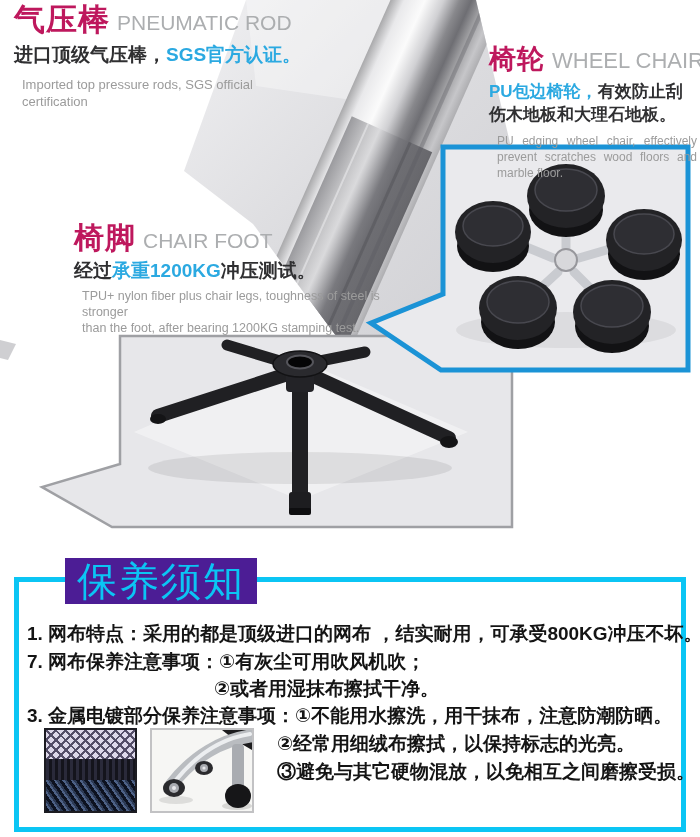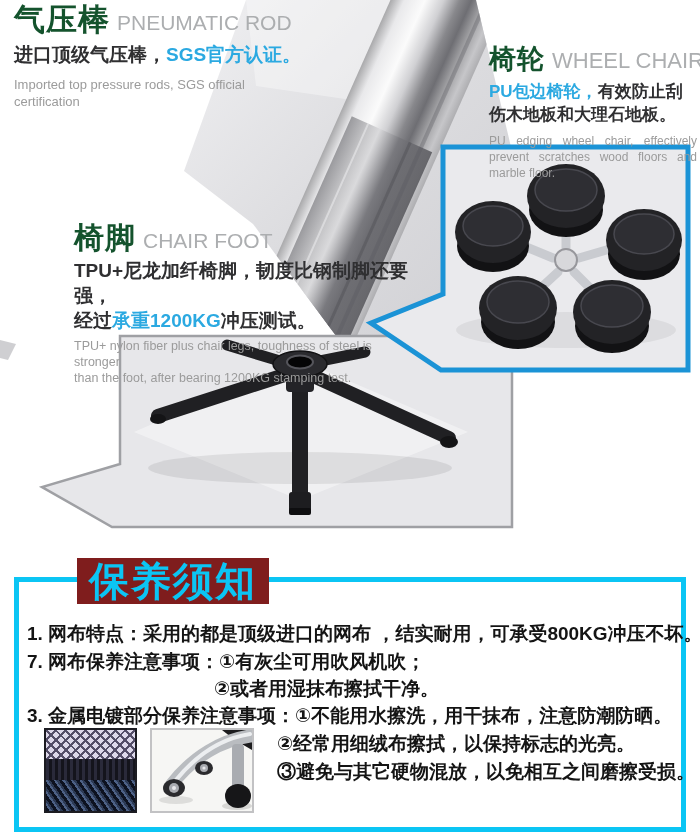--- a/index.html
+++ b/index.html
@@ -1,47 +1,47 @@
 <!DOCTYPE html>
 <html><head>
 <meta charset="utf-8">
 <style>
   html,body{margin:0;padding:0;background:#fff;}
   #stage{position:relative;width:700px;height:837px;background:#ffffff;overflow:hidden;
          font-family:"Liberation Sans","DejaVu Sans",sans-serif;}
   .abs{position:absolute;}
   
   .feat-title{display:flex;align-items:baseline;gap:7px;white-space:nowrap;}
-  .cn-title{color:#14532d;font-weight:600;letter-spacing:1px;}
+  .cn-title{color:#be185d;font-weight:600;letter-spacing:1px;}
   .en-title{color:#acaeb0;font-weight:400;letter-spacing:0px;}
   .desc{color:#2f2f31;font-weight:700;}
   .blue{color:#2ba9e1;}
-  .small-en{color:#9b9b9b;font-weight:400;}
+  .small-en{color:#9b9b9b;font-weight:400;margin-left:8px;}
   
   #pneumatic-block{left:14px;top:3px;width:340px;}
   #pneumatic-block .cn-title{font-size:31px;line-height:34px;}
   #pneumatic-block .en-title{font-size:21px;}
   #pneumatic-block .desc{font-size:19px;margin-top:5px;}
   #pneumatic-block .small-en{font-size:13px;line-height:17px;margin-top:8px;}
   
   #wheel-block{left:489px;top:44px;width:208px;}
   #wheel-block .cn-title{font-size:27px;line-height:30px;}
   #wheel-block .en-title{font-size:22px;}
   #wheel-block .desc{font-size:17px;line-height:23px;margin-top:6px;}
   #wheel-block .small-en{font-size:12px;line-height:16px;margin-top:7px;text-align:justify;}
   
   #foot-block{left:74px;top:221px;width:340px;}
   #foot-block .cn-title{font-size:30px;line-height:33px;}
   #foot-block .en-title{font-size:21px;}
   #foot-block .desc{font-size:19px;line-height:25px;margin-top:4px;}
   #foot-block .small-en{font-size:12.5px;line-height:16px;margin-top:5px;}
   
   #notice-box{left:14px;top:577px;width:662px;height:245px;border:5px solid #0bc5f4;}
-  #notice-title{left:58px;top:-24px;height:46px;line-height:46px;padding:0 12px;
-    background:#7f1d1d;color:#0bc5f4;font-size:40px;font-weight:bold;letter-spacing:2px;
+  #notice-title{left:46px;top:-24px;height:46px;line-height:46px;padding:0 12px;
+    background:#4c1d95;color:#0bc5f4;font-size:40px;font-weight:normal;letter-spacing:2px;
     font-family:"Liberation Sans","DejaVu Sans",sans-serif;}
   .notice-line{color:#141414;font-size:19px;font-weight:600;white-space:nowrap;
     font-family:"Liberation Sans","DejaVu Sans",sans-serif;}
   
   #mesh-photo{left:44px;top:728px;width:89px;height:81px;border:2px solid #1c1c22;
     background:
       repeating-linear-gradient(45deg,#544e68 0 2px,rgba(0,0,0,0) 2px 7px),
       repeating-linear-gradient(-45deg,#544e68 0 2px,#ddd8ea 2px 7px);}
   #mesh-photo .band-mid{position:absolute;left:0;top:36%;width:100%;height:26%;
       background:repeating-linear-gradient(90deg,#2a2a3a 0 3px,#14141c 3px 6px);}
@@ -177,21 +177,20 @@
     </div>
     <div class="small-en">PU edging wheel chair, effectively prevent scratches wood floors and marble floor.</div>
   </div>
 
   <div class="abs" id="foot-block">
     <div class="feat-title">
       <span class="cn-title">椅脚</span>
       <span class="en-title">CHAIR FOOT</span>
     </div>
     <div class="desc">
-      <div>TPU+尼龙加纤椅脚，韧度比钢制脚还要强，</div>
       <div><span>经过</span><span class="blue">承重1200KG</span><span>冲压测试。</span></div>
     </div>
     <div class="small-en">
       <div>TPU+ nylon fiber plus chair legs, toughness of steel is stronger</div>
       <div>than the foot, after bearing 1200KG stamping test.</div>
     </div>
   </div>
 
   <div class="abs" id="notice-box">
     <div class="abs" id="notice-title">保养须知</div>

